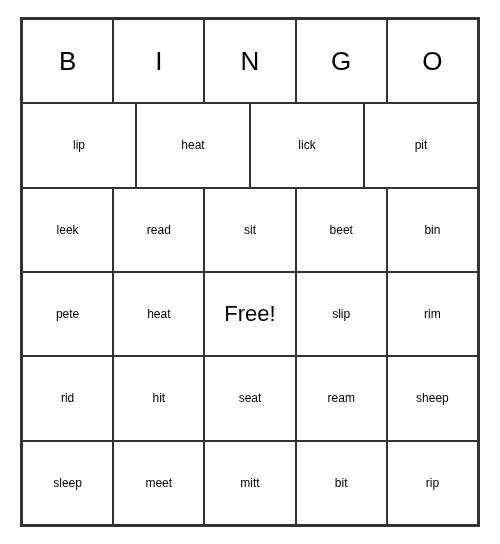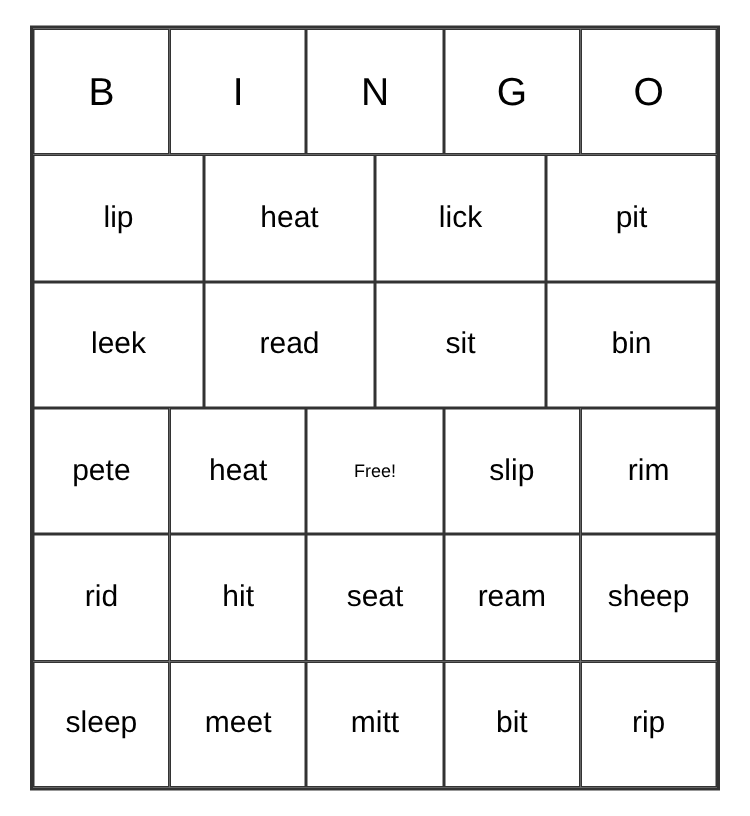--- a/index.html
+++ b/index.html
@@ -30,32 +30,32 @@
       display: flex;
       flex: 1;
     }
 
     .bingo-cell {
       flex: 1;
       border: 1px solid #333;
       display: flex;
       align-items: center;
       justify-content: center;
-      font-size: 20px;
+      font-size: 12px;
       color: #000;
       text-align: center;
     }
 
     .bingo-header .bingo-cell {
       font-size: 26px;
       font-weight: normal;
     }
 
     .bingo-cell.free {
-      font-size: 12px;
+      font-size: 22px;
     }
   </style>
 </head>
 <body>
 
 <div class="bingo-card">
 
   <div class="bingo-row bingo-header">
     <div class="bingo-cell">B</div>
     <div class="bingo-cell">I</div>
@@ -68,20 +68,21 @@
     <div class="bingo-cell">lip</div>
     <div class="bingo-cell">heat</div>
     <div class="bingo-cell">lick</div>
     <div class="bingo-cell">pit</div>
   </div>
 
   <div class="bingo-row">
     <div class="bingo-cell">leek</div>
     <div class="bingo-cell">read</div>
     <div class="bingo-cell">sit</div>
+    <div class="bingo-cell">beet</div>
     <div class="bingo-cell">bin</div>
   </div>
 
   <div class="bingo-row">
     <div class="bingo-cell">pete</div>
     <div class="bingo-cell">heat</div>
     <div class="bingo-cell free">Free!</div>
     <div class="bingo-cell">slip</div>
     <div class="bingo-cell">rim</div>
   </div>

